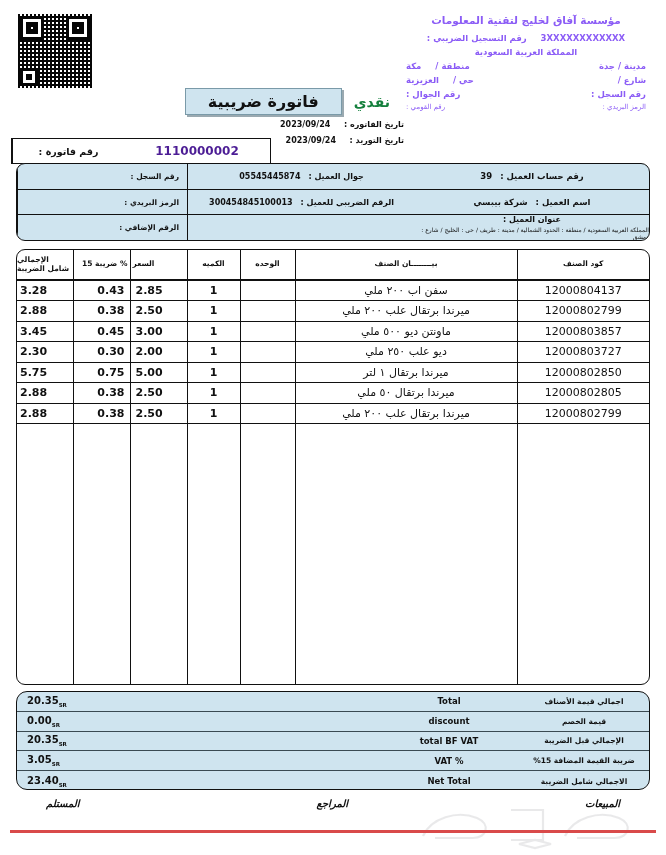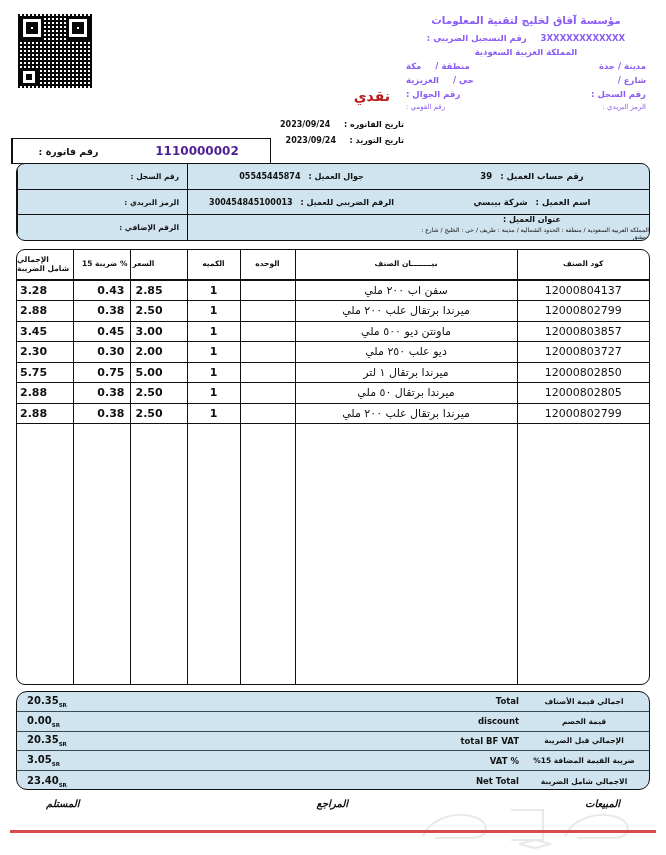--- a/index.html
+++ b/index.html
@@ -56,21 +56,21 @@
     position: absolute; right: 276px; top: 88px;
     display: flex; align-items: center; gap: 12px;
   }
   .title-box {
     background: #cfe4ef;
     border: 1px solid #7a9aa8;
     box-shadow: 2px 2px 0 #9aa9b0;
     padding: 3px 22px;
     font-size: 16px; font-weight: bold; color: #111;
   }
-  .title-cash { font-size: 14px; font-weight: bold; color: #b91c1c; }
+  .title-cash { font-size: 14px; font-weight: bold; color: #15803d; }
 
   .dates {
     position: absolute; right: 262px; top: 120px;
     text-align: right; color: #111;
   }
   .date-line { font-size: 8px; font-weight: bold; margin-bottom: 7px; white-space: nowrap; }
 
   
   .invno {
     position: absolute; right: 395px; top: 138px;
@@ -159,21 +159,21 @@
     border: 1.8px solid #111;
     border-radius: 11px;
     overflow: hidden;
   }
   .trow {
     display: flex; align-items: center; height: 16.5px;
     border-bottom: 1.3px solid #3a4a52;
   }
   .trow:last-child { border-bottom: none; }
   .t-ar { width: 130px; text-align: center; font-size: 7.5px; font-weight: bold; color: #111; }
-  .t-en { width: 140px; text-align: right; font-size: 8.5px; font-weight: bold; color: #111; direction: ltr; }
+  .t-en { width: 140px; text-align: center; font-size: 8.5px; font-weight: bold; color: #111; direction: ltr; }
   .t-sp { flex: 1; }
   .t-val {
     width: 120px; text-align: left; direction: ltr;
     font-size: 10px; font-weight: bold; color: #111; padding-left: 10px;
   }
   .sr { font-size: 5.5px; font-weight: bold; vertical-align: sub; margin-right: 2px; }
 
   
   .footer {
     position: absolute; left: 16px; top: 798px; width: 634px;
@@ -234,20 +234,21 @@
       <span>رقم الجوال :</span>
     </div>
     <div class="seller-line small two-col">
       <span>الرمز البريدي :</span>
       <span>رقم القومي :</span>
     </div>
   </div>
 
   <div class="title-wrap">
     <span class="title-cash">نقدي</span>
+    <span class="title-box">فاتورة ضريبية</span>
   </div>
 
   <div class="dates">
     <div class="date-line">
       <span>تاريخ الفاتوره  :</span>
       <span class="val-sep"></span>
       <span>2023/09/24</span>
     </div>
     <div class="date-line">
       <span>تاريخ التوريد :</span>

